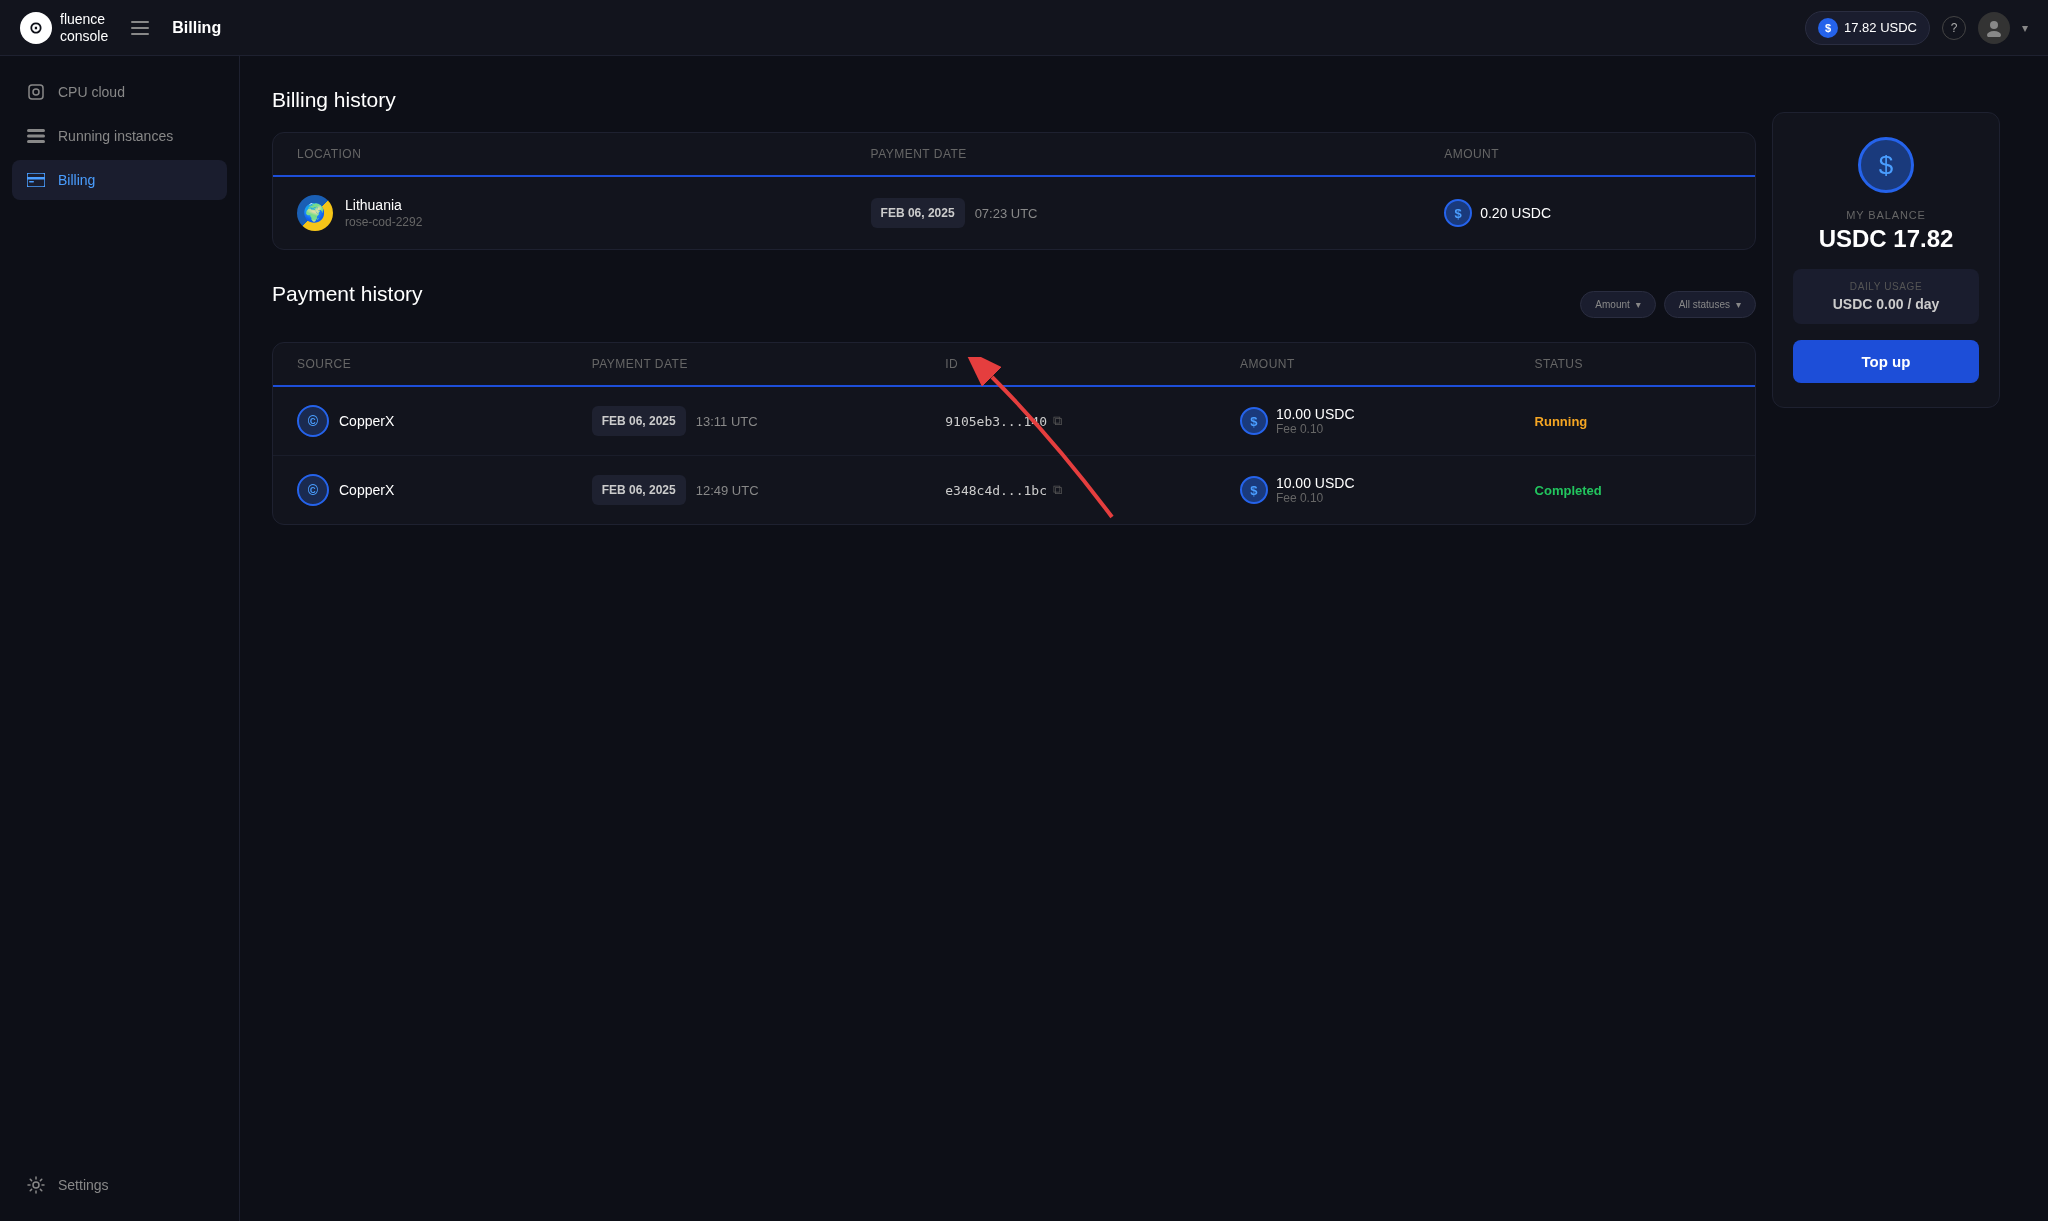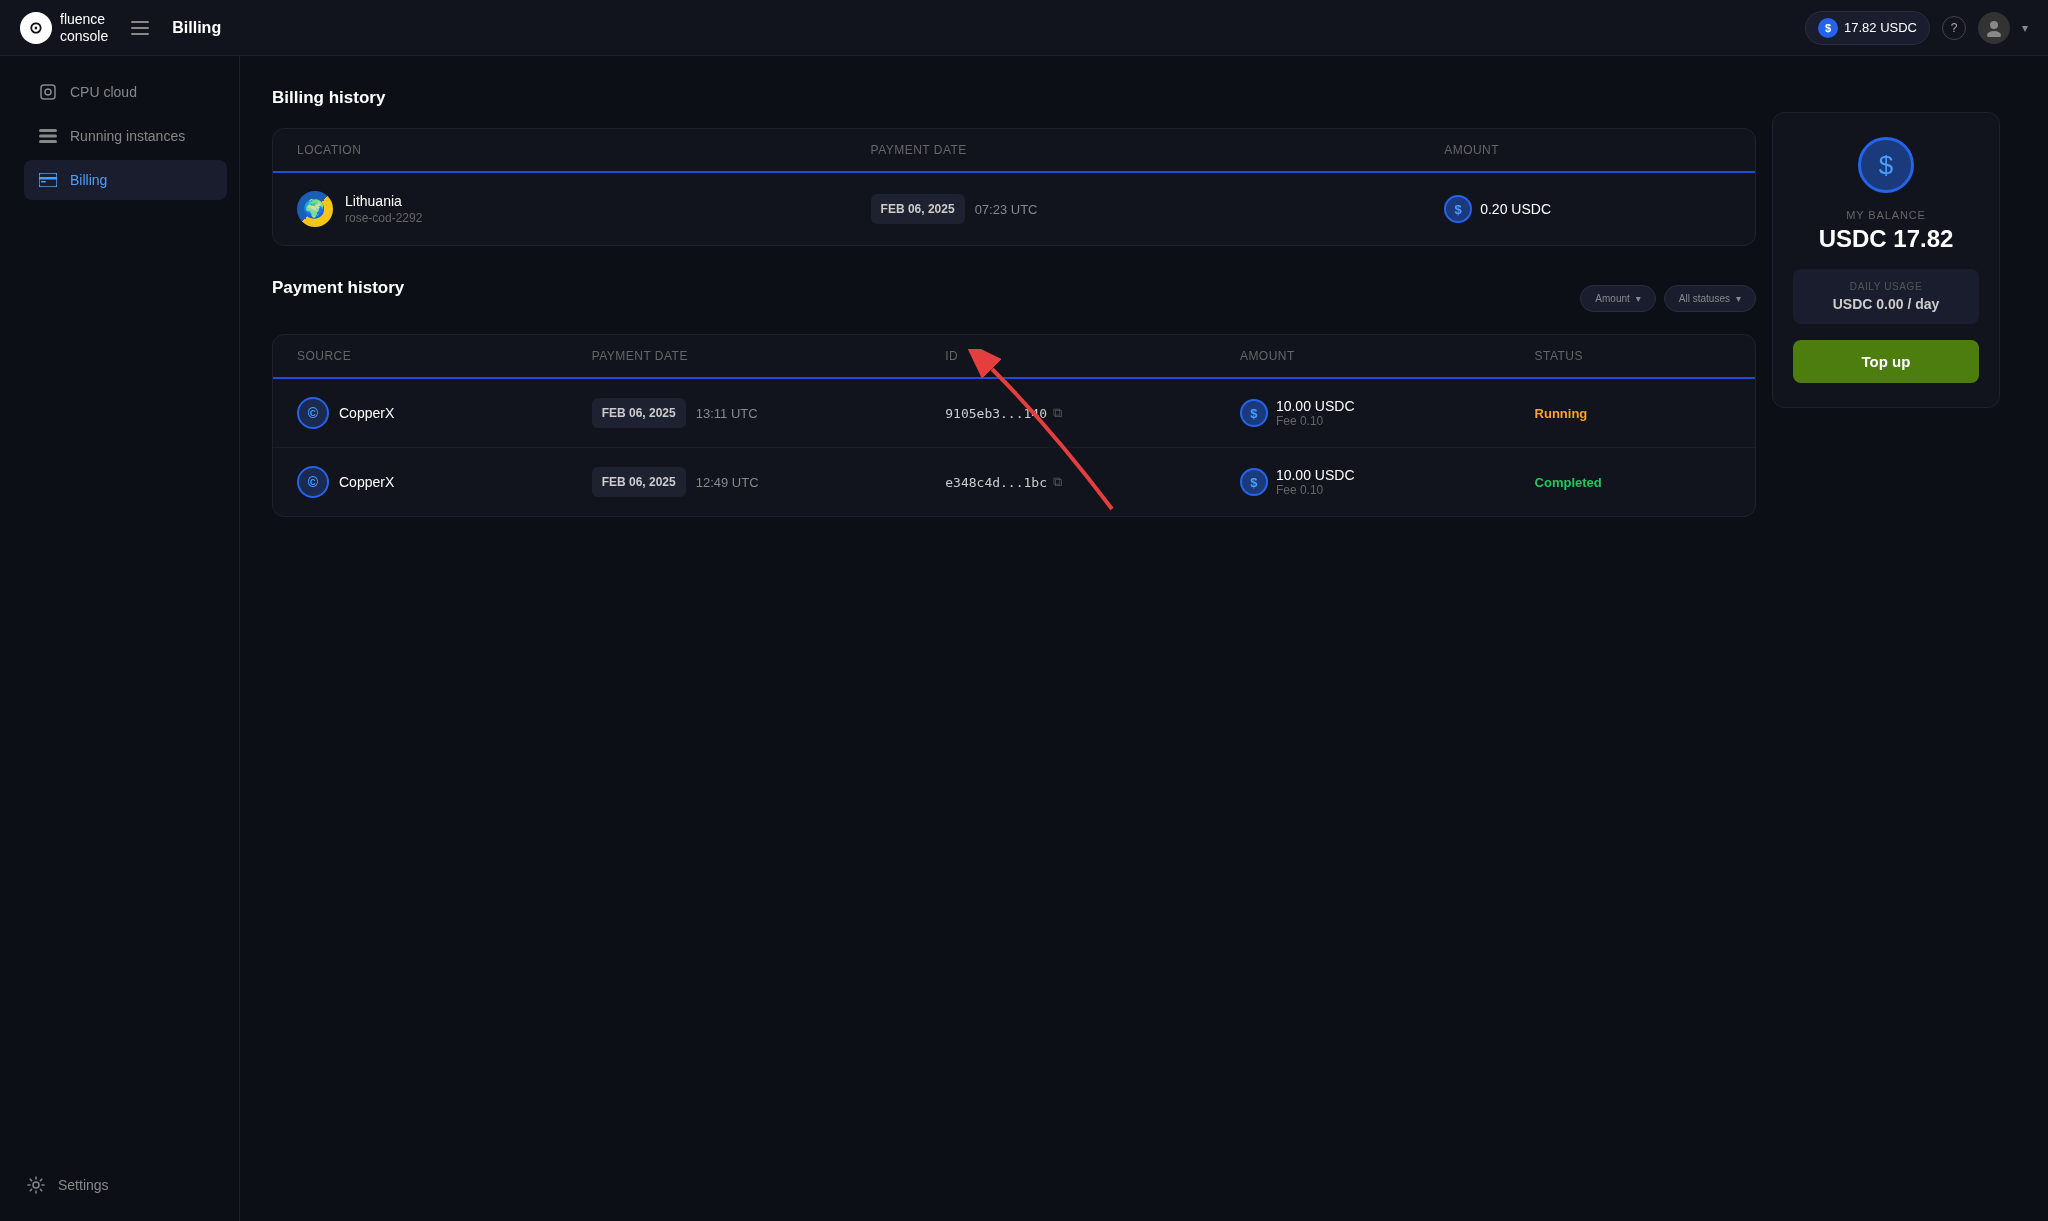--- a/index.html
+++ b/index.html
@@ -142,21 +142,20 @@
       display: flex;
       flex-direction: column;
       justify-content: space-between;
       flex-shrink: 0;
     }
     .sidebar-nav {
       display: flex;
       flex-direction: column;
       gap: 4px;
       padding: 0 12px;
-      margin-left: 12px;
     }
     .sidebar-item {
       display: flex;
       align-items: center;
       gap: 12px;
       padding: 10px 14px;
       border-radius: 8px;
       cursor: pointer;
       color: #888;
       font-size: 14px;
@@ -181,22 +180,22 @@
 
     
     .main {
       flex: 1;
       padding: 32px 32px;
       overflow-y: auto;
     }
 
     
     .section-title {
-      font-size: 17px;
-      font-weight: 700;
+      font-size: 21px;
+      font-weight: 400;
       color: #fff;
       margin-bottom: 20px;
     }
 
     
     .table-card {
       background: #12141d;
       border: 1px solid #1e2130;
       border-radius: 12px;
       overflow: hidden;
@@ -378,21 +377,21 @@
       letter-spacing: 0.06em;
       margin-bottom: 4px;
     }
     .info-value {
       font-size: 14px;
       font-weight: 600;
       color: #ccc;
     }
     .topup-btn {
       width: 100%;
-      background: #4d7c0f;
+      background: #1d4ed8;
       color: #fff;
       border: none;
       border-radius: 8px;
       padding: 13px;
       font-size: 15px;
       font-weight: 600;
       cursor: pointer;
       transition: background 0.15s;
     }
 

